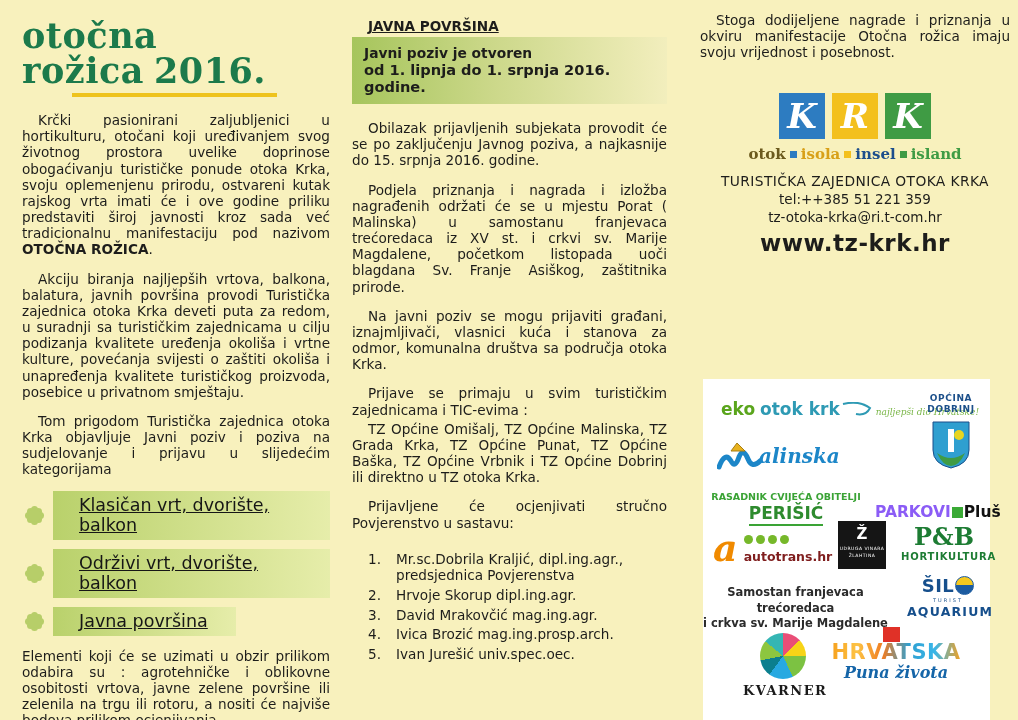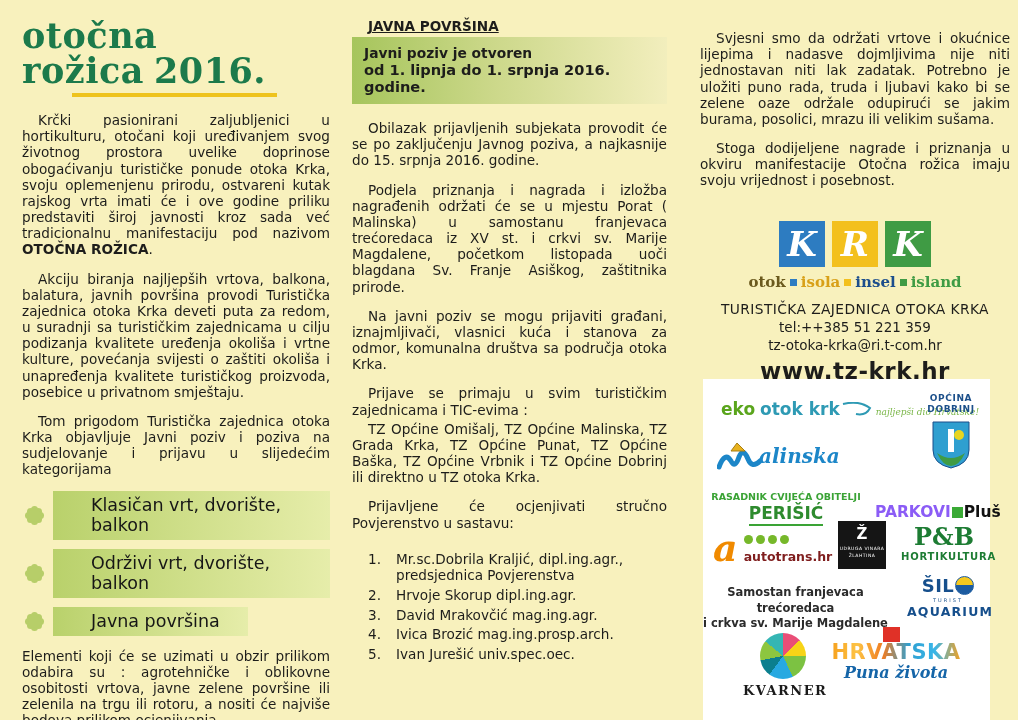--- a/index.html
+++ b/index.html
@@ -23,21 +23,21 @@
   .title .year{margin-left:10px;}
   .title-underline{height:4px; width:205px; background:#eec31d; margin:5px 0 15px 50px;}
 
   
   .cats{margin:2px 0 12px 0;}
   .cat-row{display:flex; align-items:center; margin-bottom:9px;}
   .flower{flex:0 0 auto; width:13px; height:13px; border-radius:50%; background:#b7ce69; margin:0 12px 0 6px;
           box-shadow:0 -6px 0 -3px #b7ce69,0 6px 0 -3px #b7ce69,-6px 0 0 -3px #b7ce69,6px 0 0 -3px #b7ce69,
                      -4px -4px 0 -3px #b7ce69,4px -4px 0 -3px #b7ce69,-4px 4px 0 -3px #b7ce69,4px 4px 0 -3px #b7ce69;}
   .cat-bar{display:inline-block; background:linear-gradient(90deg,#b9d16b,#e6edaa);
-           font-size:17.5px; padding:4px 28px 5px 38px; color:#161616;}
+           font-size:17.5px; padding:4px 28px 5px 26px; color:#161616;text-decoration:underline;}
 
   .sub-h{font-size:13.6px; font-weight:bold; text-decoration:underline; margin:0 0 1px 16px;}
 
   
   .callout{margin:3px 0 16px 0; padding:8px 12px 9px 12px;
            background:linear-gradient(90deg,#a6c55c 0%,#ccd88a 45%,#f2eebd 100%);}
   .callout .l1{font-size:13.8px; font-weight:600;}
   .callout .l2{font-size:14.6px; font-weight:800;}
 
   .jury{margin-top:2px;}
@@ -195,21 +195,20 @@
         </div>
       <div class="jury-row">
           <span class="jury-num">5.</span>
           <span class="jury-text">Ivan Jurešić univ.spec.oec.</span>
         </div>
 
     </div>
   </div>
 
   <div class="col col3">
-    <p class="para" style="margin-top:18px;">Svjesni smo da održati vrtove i okućnice lijepima i nadasve dojmljivima nije niti jednostavan niti lak zadatak. Potrebno je uložiti puno rada, truda i ljubavi kako bi se zelene oaze održale odupirući se jakim burama, posolici, mrazu ili velikim sušama.</p>
     <p class="para">Stoga dodijeljene nagrade i priznanja u okviru manifestacije Otočna rožica imaju svoju vrijednost i posebnost.</p>
 
     <div class="krk-block">
       <div class="krk-squares">
         <div class="krk-sq" style="background:#2d7cc1;">K</div>
         <div class="krk-sq" style="background:#f3c01d;">R</div>
         <div class="krk-sq" style="background:#3f9b44;">K</div>
       </div>
       <div class="krk-words">
         <span style="color:#6b5a1e;">otok</span><span class="sep" style="background:#2d7cc1;"></span><span style="color:#d8a018;">isola</span><span class="sep" style="background:#f3c01d;"></span><span style="color:#1c4e8c;">insel</span><span class="sep" style="background:#3f9b44;"></span><span style="color:#3f9b44;">island</span>

